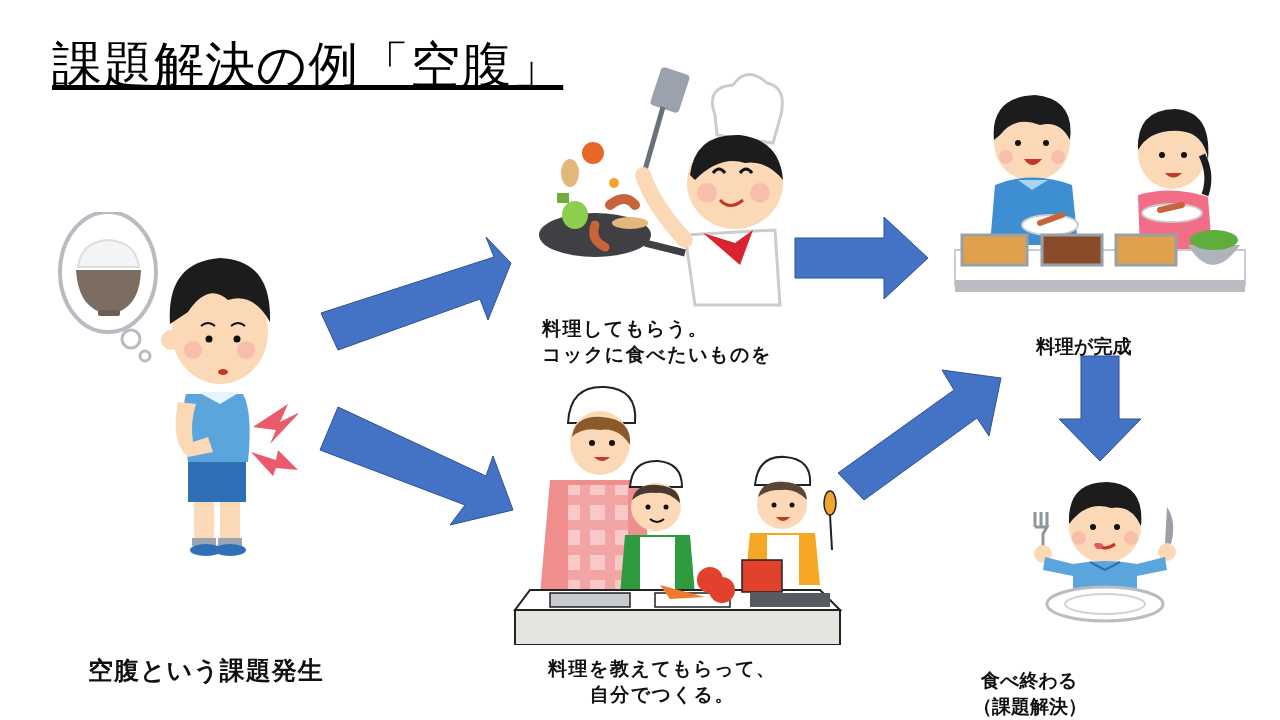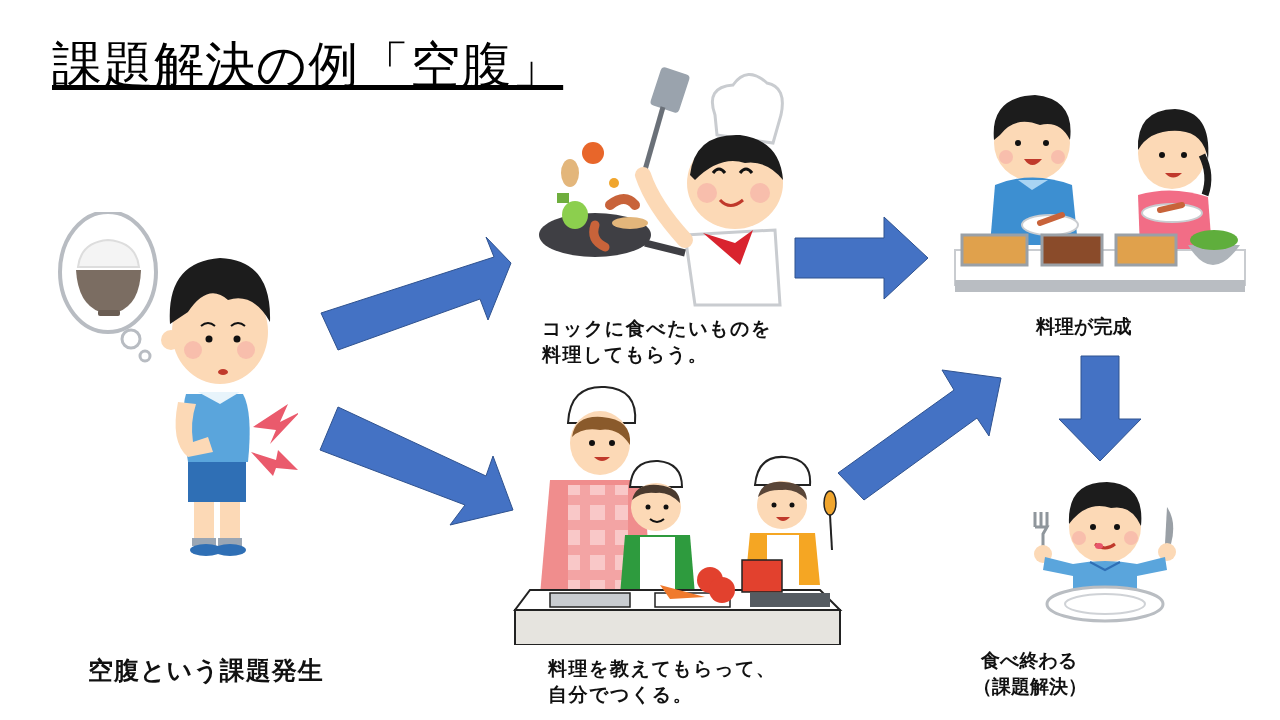--- a/index.html
+++ b/index.html
@@ -3,21 +3,21 @@
 <meta charset="utf-8">
 <style>
   html, body { margin: 0; padding: 0; background: #ffffff; }
   body { width: 1280px; height: 720px; position: relative; overflow: hidden;
          font-family: "DejaVu Sans", "Liberation Sans", sans-serif; color: #000; }
   .slide-title { position: absolute; left: 52px; top: 32px; font-size: 50px;
                  font-weight: normal; letter-spacing: 1px; white-space: nowrap; margin: 0; text-decoration: underline; }
   .label { position: absolute; font-weight: bold; color: #111; white-space: nowrap; line-height: 1.35; }
   .label-lg { font-size: 25px; letter-spacing: 1px; margin-top: 44px; }
   .label-md { font-size: 19px; letter-spacing: 1.5px; }
-  .label-sm { font-size: 19px; }
+  .label-sm { font-size: 19px; margin-top: 20px; }
   .illus { position: absolute; }
   .arrow { position: absolute; }
   svg { display: block; }
 </style>
 </head>
 <body>
 
 <h1 class="slide-title">課題解決の例「空腹」</h1>
 
 <div class="illus" style="left:48px; top:212px; width:250px; height:350px;">
@@ -101,22 +101,22 @@
     <rect x="22" y="128" width="12" height="10" fill="#6fae3e"></rect>
     <ellipse cx="40" cy="150" rx="13" ry="14" fill="#8ccf4e"></ellipse>
     <path d="M75 140 Q90 128 100 140" stroke="#c8633a" stroke-width="10" fill="none" stroke-linecap="round"></path>
     <ellipse cx="95" cy="158" rx="18" ry="6" fill="#e3b67b"></ellipse>
     <path d="M60 160 Q55 175 70 182" stroke="#c8633a" stroke-width="9" fill="none" stroke-linecap="round"></path>
     <circle cx="79" cy="118" r="5" fill="#f0a52d"></circle>
   </svg>
 </div>
 
 <div class="label label-md" style="left:542px; top:316px;">
+  <div>料理してもらう。</div>
   <div>コックに食べたいものを</div>
-  <div>料理してもらう。</div>
 </div>
 
 <div class="illus" style="left:510px; top:375px; width:335px; height:270px;">
   <svg width="335" height="270" viewBox="0 0 335 270">
 
     <path d="M58 48 Q60 10 95 12 Q128 14 125 48 Z" fill="#fff" stroke="#222" stroke-width="2"></path>
     <ellipse cx="90" cy="68" rx="30" ry="32" fill="#fcd9b6"></ellipse>
     <path d="M62 62 Q65 40 92 42 Q122 44 120 70 Q108 52 90 55 Q72 52 62 62 Z" fill="#8a5a2b"></path>
     <circle cx="82" cy="68" r="3" fill="#111"></circle>
       <circle cx="102" cy="68" r="3" fill="#111"></circle>
@@ -157,21 +157,21 @@
     <rect x="40" y="218" width="80" height="14" fill="#c8ccd0" stroke="#222" stroke-width="1.5"></rect>
     <rect x="145" y="218" width="75" height="14" fill="#fff" stroke="#222" stroke-width="1.5"></rect>
     <rect x="240" y="218" width="80" height="14" fill="#555b61"></rect>
     <ellipse cx="200" cy="205" rx="13" ry="13" fill="#e2412e"></ellipse>
     <ellipse cx="212" cy="215" rx="13" ry="13" fill="#e2412e"></ellipse>
     <path d="M150 210 L195 222 L160 224 Z" fill="#f07a2c"></path>
     <rect x="232" y="185" width="40" height="32" fill="#e2412e" stroke="#222" stroke-width="1.5"></rect>
   </svg>
 </div>
 
-<div class="label label-md" style="left:548px; top:656px;">
+<div class="label label-md" style="left:548px; top:656px;text-align:center;">
   <div>料理を教えてもらって、</div>
   <div>自分でつくる。</div>
 </div>
 
 <div class="arrow" style="left:794px; top:215px;">
   <svg width="140" height="86" viewBox="0 0 140 86">
     <polygon points="1,23 90,23 90,2 134,43 90,84 90,63 1,63" fill="#4472C4" stroke="#2F528F" stroke-width="1"></polygon>
   </svg>
 </div>
 

